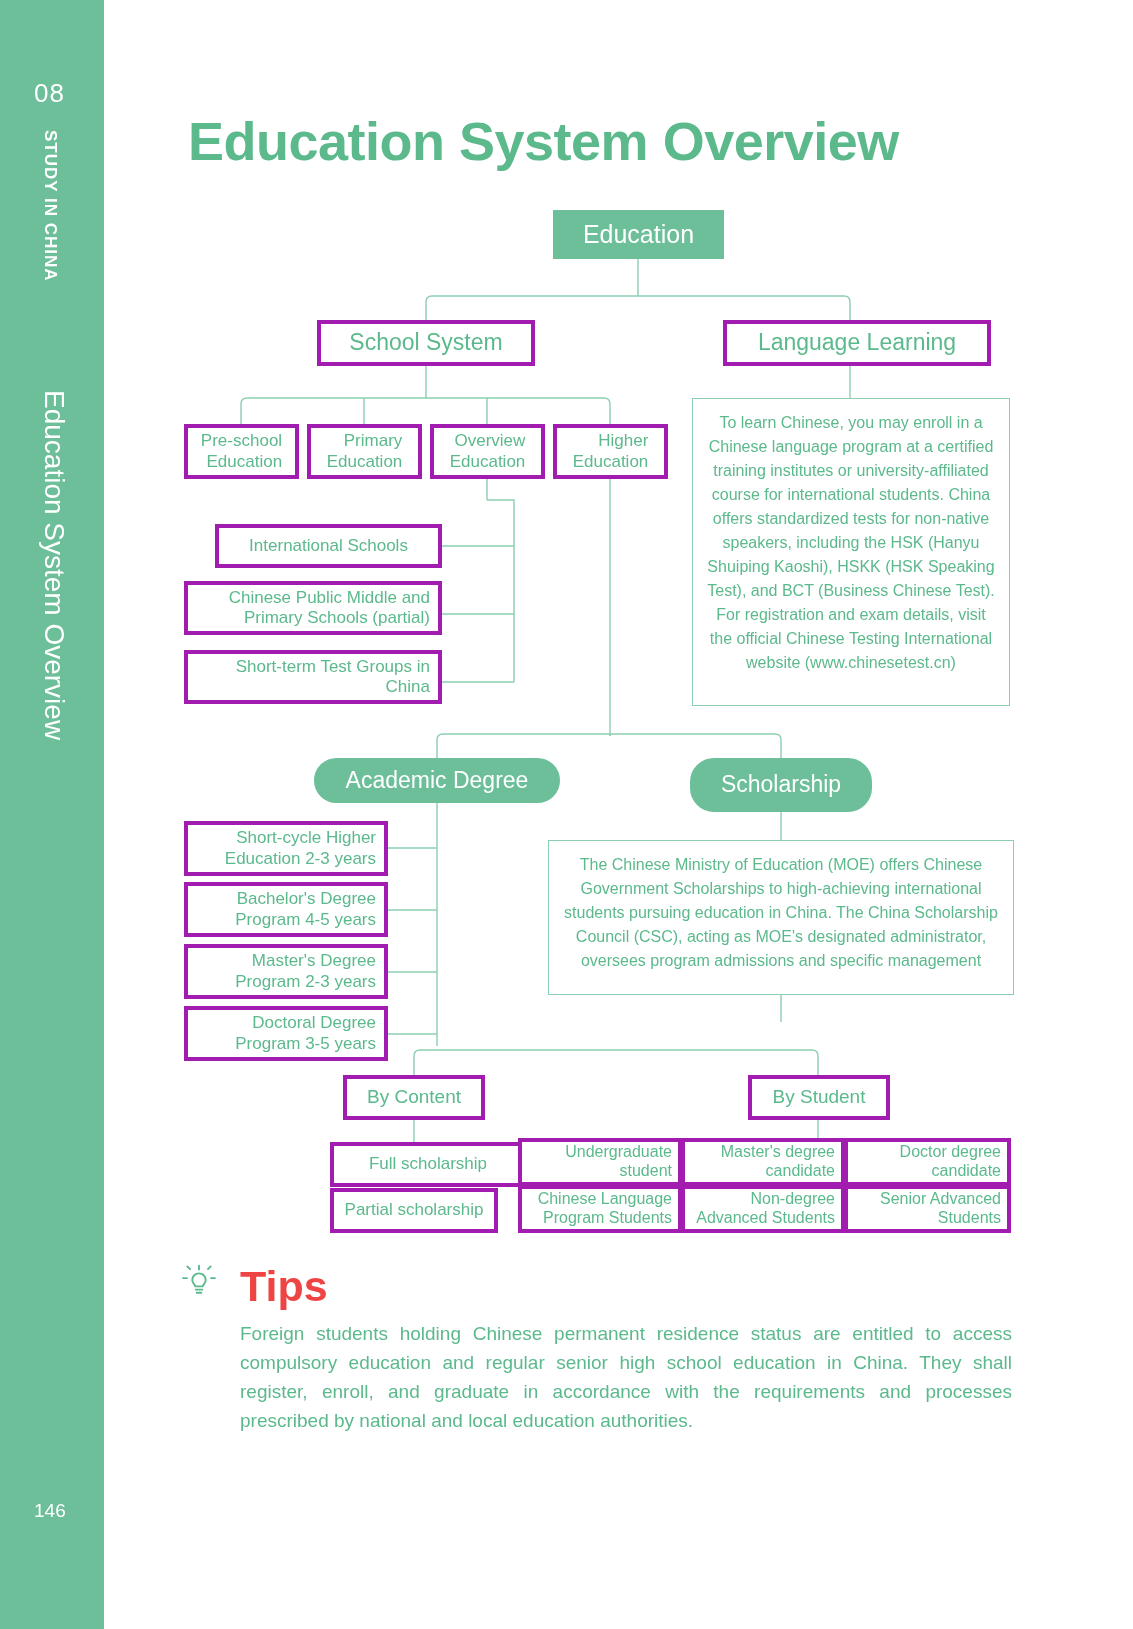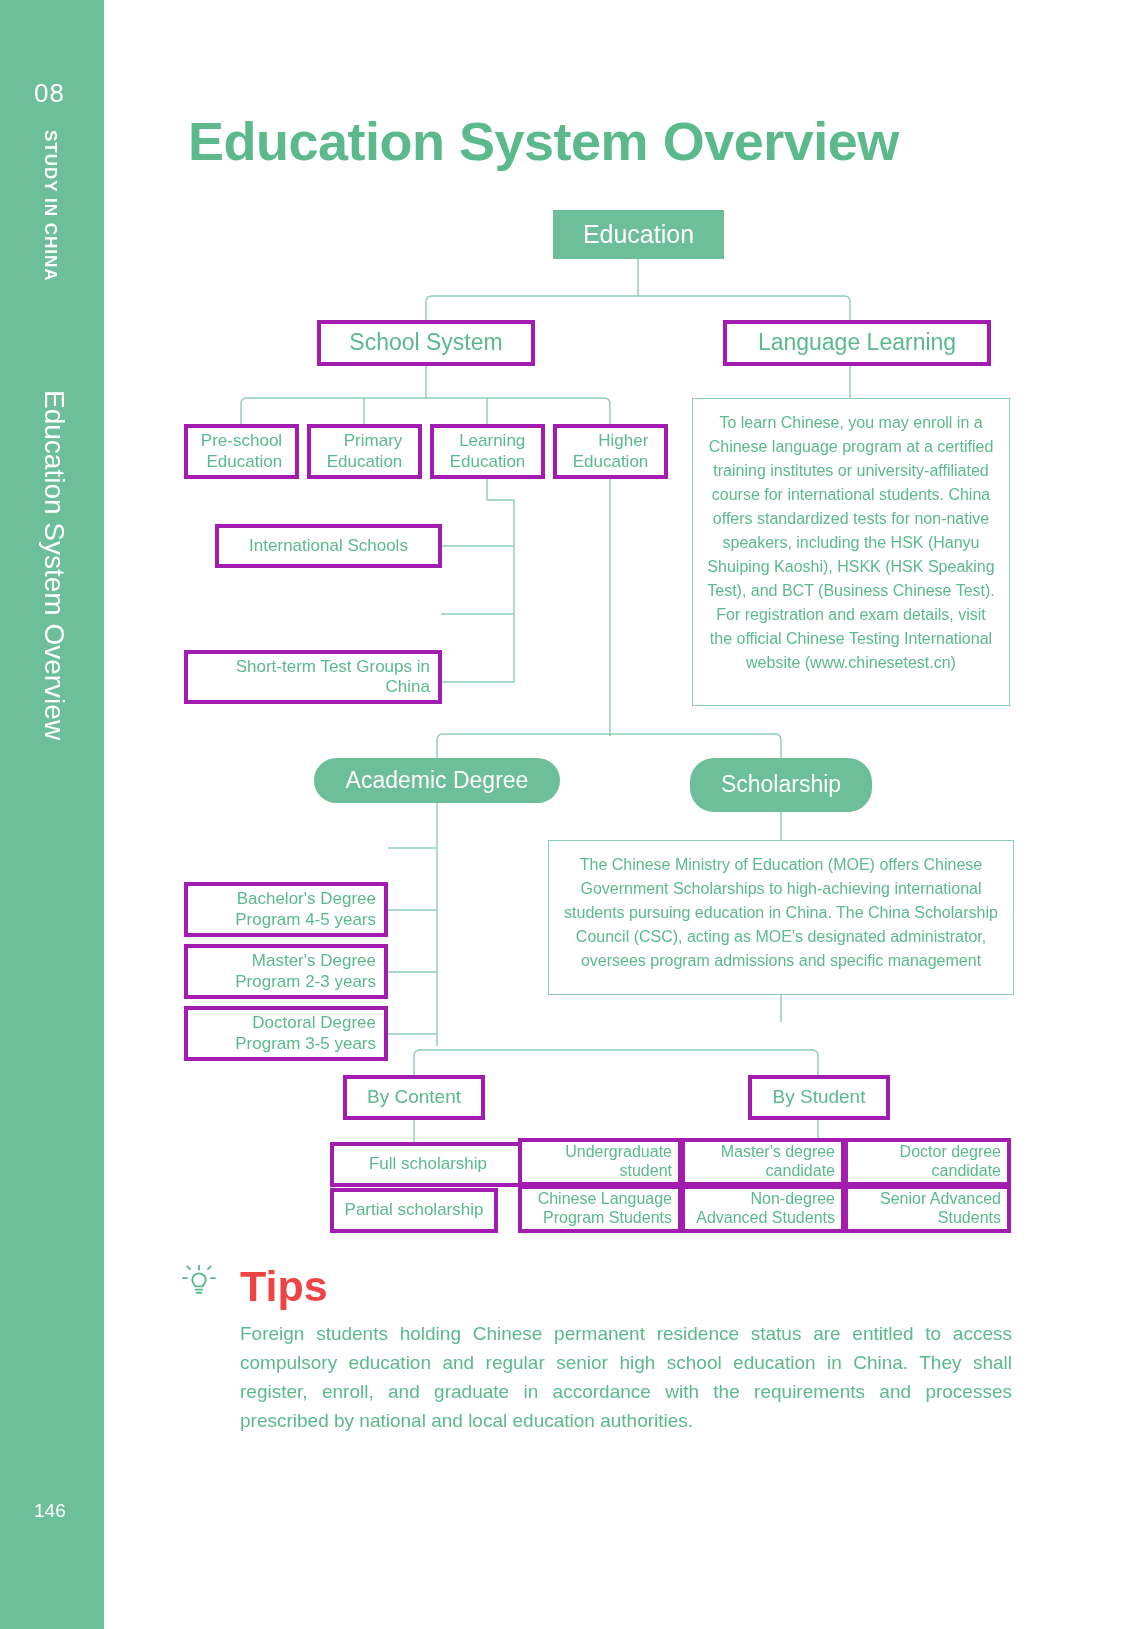--- a/index.html
+++ b/index.html
@@ -143,33 +143,35 @@
 
   <div class="node filled" style="left:553px;top:210px;width:171px;height:49px;font-size:25px;">Education</div>
 
   <div class="node" style="left:317px;top:320px;width:218px;height:46px;font-size:23px;">School System</div>
   <div class="node" style="left:723px;top:320px;width:268px;height:46px;font-size:23px;">Language Learning</div>
 
   <div class="node" style="left:184px;top:424px;width:115px;height:55px;font-size:17px;white-space:pre-line;">Pre-school
 Education</div>
   <div class="node" style="left:307px;top:424px;width:115px;height:55px;font-size:17px;white-space:pre-line;">Primary
 Education</div>
-  <div class="node" style="left:430px;top:424px;width:115px;height:55px;font-size:17px;white-space:pre-line;">Learning
+  <div class="node" style="left:430px;top:424px;width:115px;height:55px;font-size:17px;white-space:pre-line;">Overview
 Education</div>
   <div class="node" style="left:553px;top:424px;width:115px;height:55px;font-size:17px;white-space:pre-line;">Higher
 Education</div>
 
   <div class="node" style="left:215px;top:524px;width:227px;height:44px;font-size:17px;">International Schools</div>
+  <div class="node" style="left:184px;top:581px;width:258px;height:54px;font-size:17px;padding:0 8px;">Chinese Public Middle and Primary Schools (partial)</div>
   <div class="node" style="left:184px;top:650px;width:258px;height:54px;font-size:17px;padding:0 8px;">Short-term Test Groups in China</div>
 
   <div class="para" style="left:692px;top:398px;width:318px;height:308px;font-size:16px;">To learn Chinese, you may enroll in a Chinese language program at a certified training institutes or university-affiliated course for international students. China offers standardized tests for non-native speakers, including the HSK (Hanyu Shuiping Kaoshi), HSKK (HSK Speaking Test), and BCT (Business Chinese Test). For registration and exam details, visit the official Chinese Testing International website (www.chinesetest.cn)</div>
 
   <div class="node pill" style="left:314px;top:758px;width:246px;height:45px;font-size:23px;">Academic Degree</div>
   <div class="node pill" style="left:690px;top:758px;width:182px;height:54px;font-size:23px;">Scholarship</div>
 
+  <div class="node" style="left:184px;top:821px;width:204px;height:55px;font-size:17px;padding:0 8px;">Short-cycle Higher Education 2-3 years</div>
   <div class="node" style="left:184px;top:882px;width:204px;height:55px;font-size:17px;padding:0 8px;">Bachelor's Degree Program 4-5 years</div>
   <div class="node" style="left:184px;top:944px;width:204px;height:55px;font-size:17px;padding:0 8px;">Master's Degree Program 2-3 years</div>
   <div class="node" style="left:184px;top:1006px;width:204px;height:55px;font-size:17px;padding:0 8px;">Doctoral Degree Program 3-5 years</div>
 
   <div class="para" style="left:548px;top:840px;width:466px;height:155px;font-size:16px;">The Chinese Ministry of Education (MOE) offers Chinese Government Scholarships to high-achieving international students pursuing education in China. The China Scholarship Council (CSC), acting as MOE's designated administrator, oversees program admissions and specific management</div>
 
   <div class="node" style="left:343px;top:1075px;width:142px;height:45px;font-size:19px;">By Content</div>
   <div class="node" style="left:748px;top:1075px;width:142px;height:45px;font-size:19px;">By Student</div>
 
   <div class="node" style="left:330px;top:1142px;width:196px;height:45px;font-size:17px;">Full scholarship</div>

